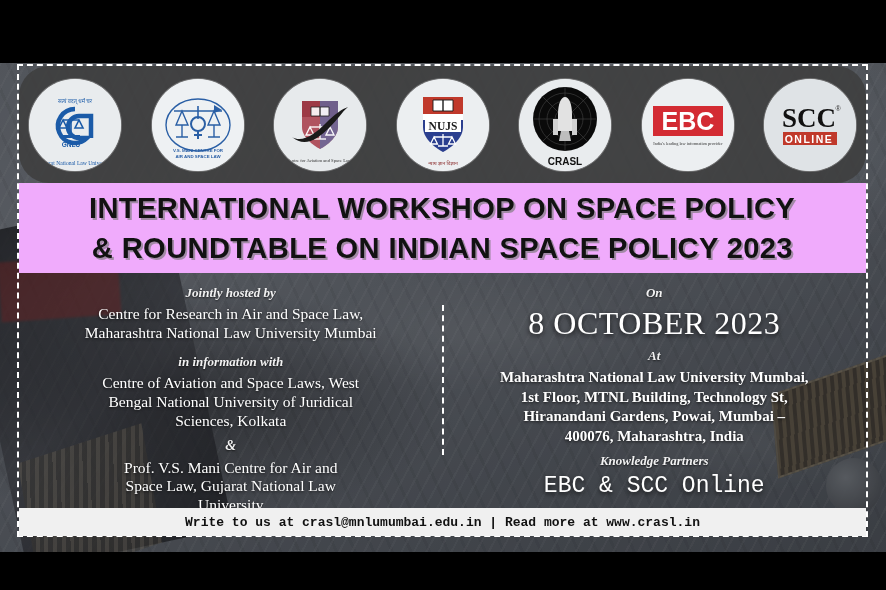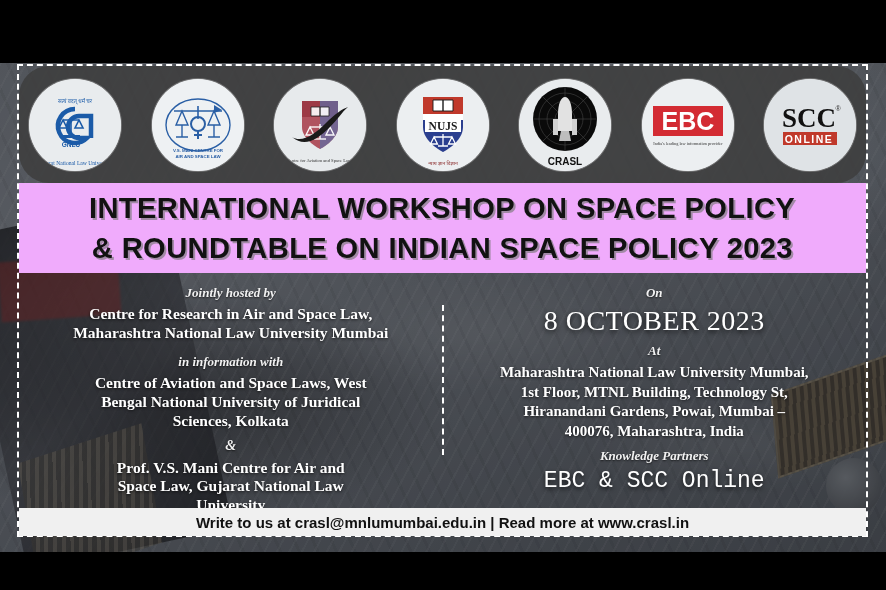--- a/index.html
+++ b/index.html
@@ -64,38 +64,38 @@
   
   .body{position:absolute;left:19px;top:275px;width:847px;height:231px;display:flex;}
   .col{flex:1 1 0;text-align:center;color:#fff;padding:0 14px;box-sizing:border-box;}
   .col-left{padding-top:10px;}
   .col-right{padding-top:10px;}
   .vdiv{position:absolute;left:423px;top:30px;width:0;height:150px;
     border-left:2px dashed #ffffff;}
 
   .label-it{font-family:"Liberation Serif",serif;font-style:italic;font-weight:700;
     font-size:13px;color:#f2f2f2;text-shadow:0 1px 2px rgba(0,0,0,.65);margin:0 0 4px 0;}
-  .org{font-family:"Liberation Serif",serif;font-weight:700;font-size:15.5px;line-height:1.22;
+  .org{font-family:"Liberation Serif",serif;font-weight:400;font-size:15.5px;line-height:1.22;
     color:#ffffff;text-shadow:0 1px 3px rgba(0,0,0,.7);margin:0;}
   .amp{font-family:"Liberation Serif",serif;font-style:italic;font-weight:700;font-size:14px;
     color:#f2f2f2;margin:7px 0 5px 0;text-shadow:0 1px 2px rgba(0,0,0,.65);}
   .gap{height:11px;}
   .gap-s{height:7px;}
 
-  .date{font-family:"Liberation Serif",serif;font-weight:400;font-size:28px;letter-spacing:.5px;
+  .date{font-family:"Liberation Serif",serif;font-weight:400;font-size:32px;letter-spacing:.5px;
     color:#ffffff;margin:1px 0 6px 0;text-shadow:0 2px 5px rgba(0,0,0,.75);}
   .addr{font-family:"Liberation Serif",serif;font-weight:700;font-size:15px;line-height:1.3;
     color:#ffffff;text-shadow:0 1px 3px rgba(0,0,0,.7);margin:0;}
   .partners{font-family:Liberation Mono, monospace;font-weight:400;font-size:23px;
     color:#ffffff;margin:2px 0 0 0;text-shadow:0 2px 4px rgba(0,0,0,.7);}
 
   
   .footer{position:absolute;left:19px;top:508px;width:847px;height:28px;background:#f0f0f0;
     display:flex;align-items:center;justify-content:center;}
-  .footer-text{font-family:Liberation Sans, sans-serif;font-weight:700;font-size:15px;color:#111;white-space:nowrap;}
+  .footer-text{font-family:Liberation Mono, monospace;font-weight:700;font-size:13px;color:#111;white-space:nowrap;}
 
   .bar-top{position:absolute;left:0;top:0;width:886px;height:63px;background:#000;}
   .bar-bottom{position:absolute;left:0;top:552px;width:886px;height:38px;background:#000;}
 </style>
 </head>
 <body>
 
 <div class="poster">
 
   <div class="bar-top"></div>

